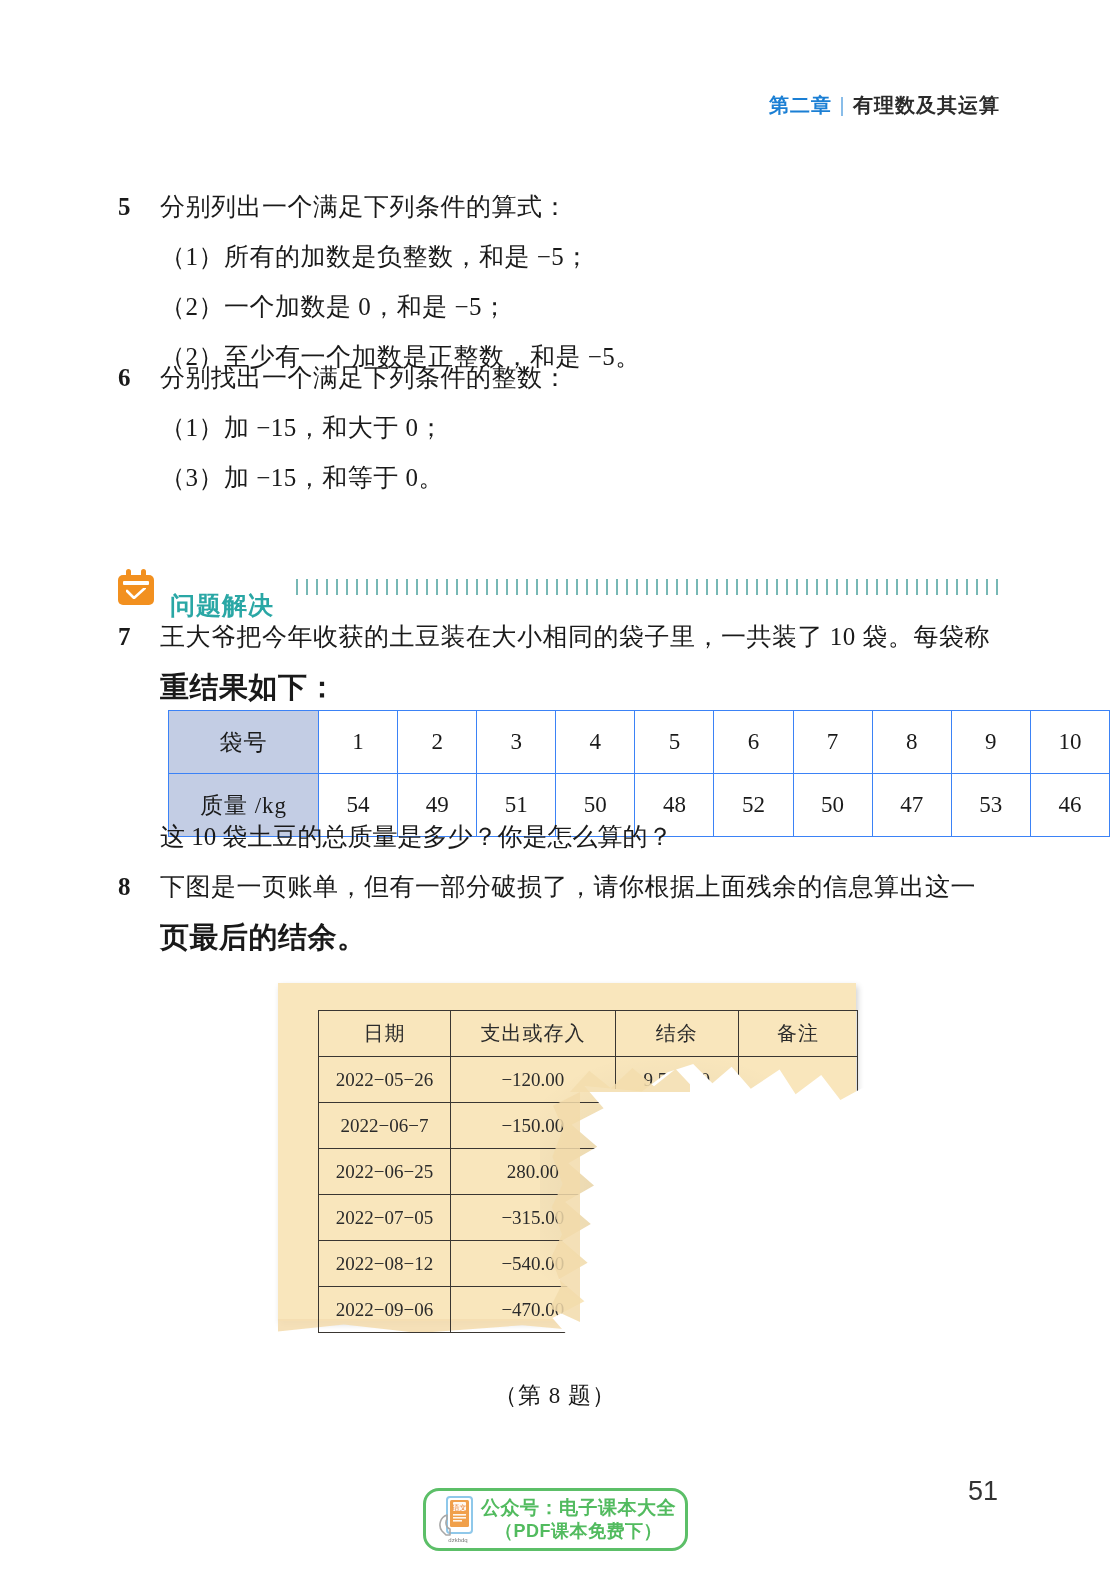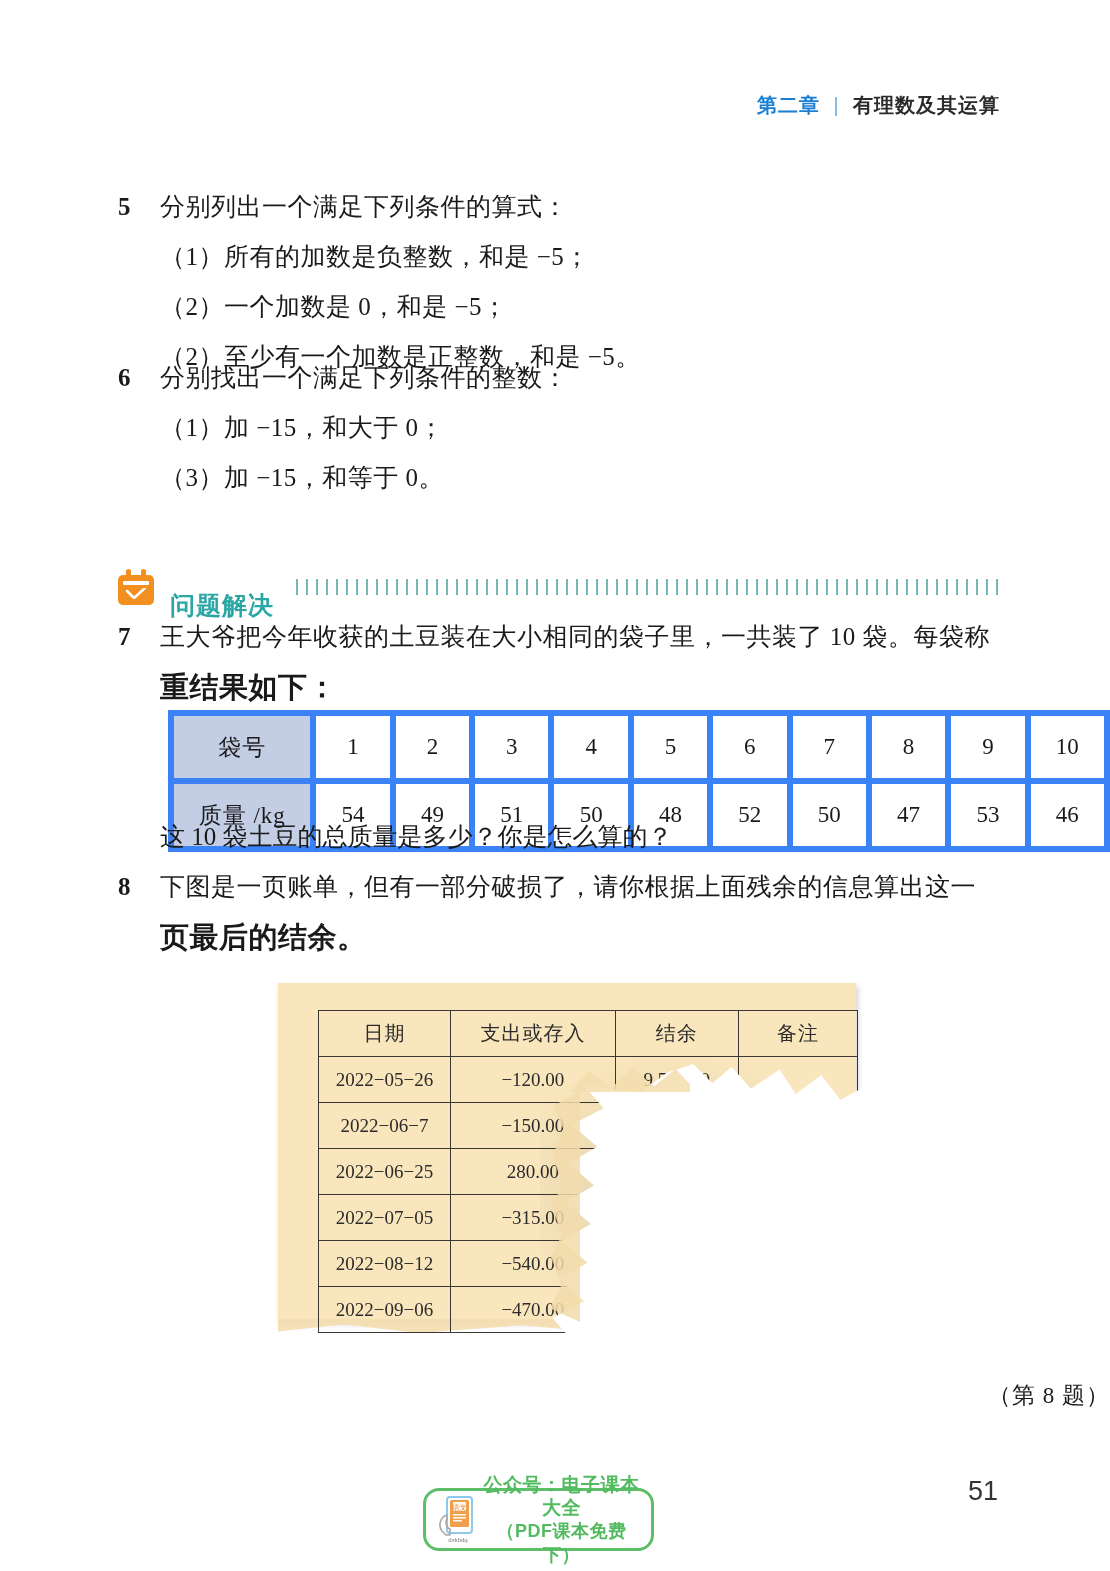--- a/index.html
+++ b/index.html
@@ -16,21 +16,21 @@
     overflow: hidden;
   }
 
   
   .page-header {
     position: absolute;
     top: 92px;
     right: 110px;
     display: flex;
     align-items: center;
-    gap: 14px;
+    gap: 8px;
     font-size: 20px;
     letter-spacing: 1px;
   }
   .chapter-no {
     color: #1b7fd4;
     font-weight: 600;
   }
   .header-sep {
     color: #1b7fd4;
     font-weight: 400;
@@ -161,21 +161,21 @@
 
   
   .bag-table {
     position: absolute;
     left: 168px;
     top: 710px;
     border-collapse: collapse;
     font-size: 22px;
   }
   .bag-table td {
-    border: 6px solid #3b82f6;
+    border: 1px solid #3b82f6;
     text-align: center;
     height: 44px;
     padding: 9px;
     font-family: "Liberation Serif", serif;
   }
   .bag-table td.rowhead {
     background: #c3cde4;
     width: 152px;
     font-size: 23px;
     letter-spacing: 1px;
@@ -278,40 +278,40 @@
     clip-path: polygon(100% 0, 100% 100%, 0 94%, 38% 84%, 4% 72%, 40% 62%, 6% 50%, 42% 40%, 8% 28%, 44% 16%, 10% 6%);
     background: #f2dbaa;
   }
 
   
   .fig-caption {
     position: absolute;
     left: 0;
     top: 1380px;
     width: 1110px;
-    text-align: right;
+    text-align: center;
     font-size: 23px;
     letter-spacing: 1px;
   }
 
   
   .page-number {
     position: absolute;
     right: 112px;
     top: 1476px;
     font-family: "Liberation Sans", sans-serif;
     font-size: 27px;
     color: #333;
   }
 
   .promo-badge {
     position: absolute;
     left: 423px;
     top: 1488px;
-    width: 231px;
+    width: 265px;
     height: 63px;
     border: 3px solid #5cbf68;
     border-radius: 16px;
     background: #ffffff;
     display: flex;
     align-items: center;
     padding: 0 8px;
     box-sizing: border-box;
   }
   .promo-icon {

